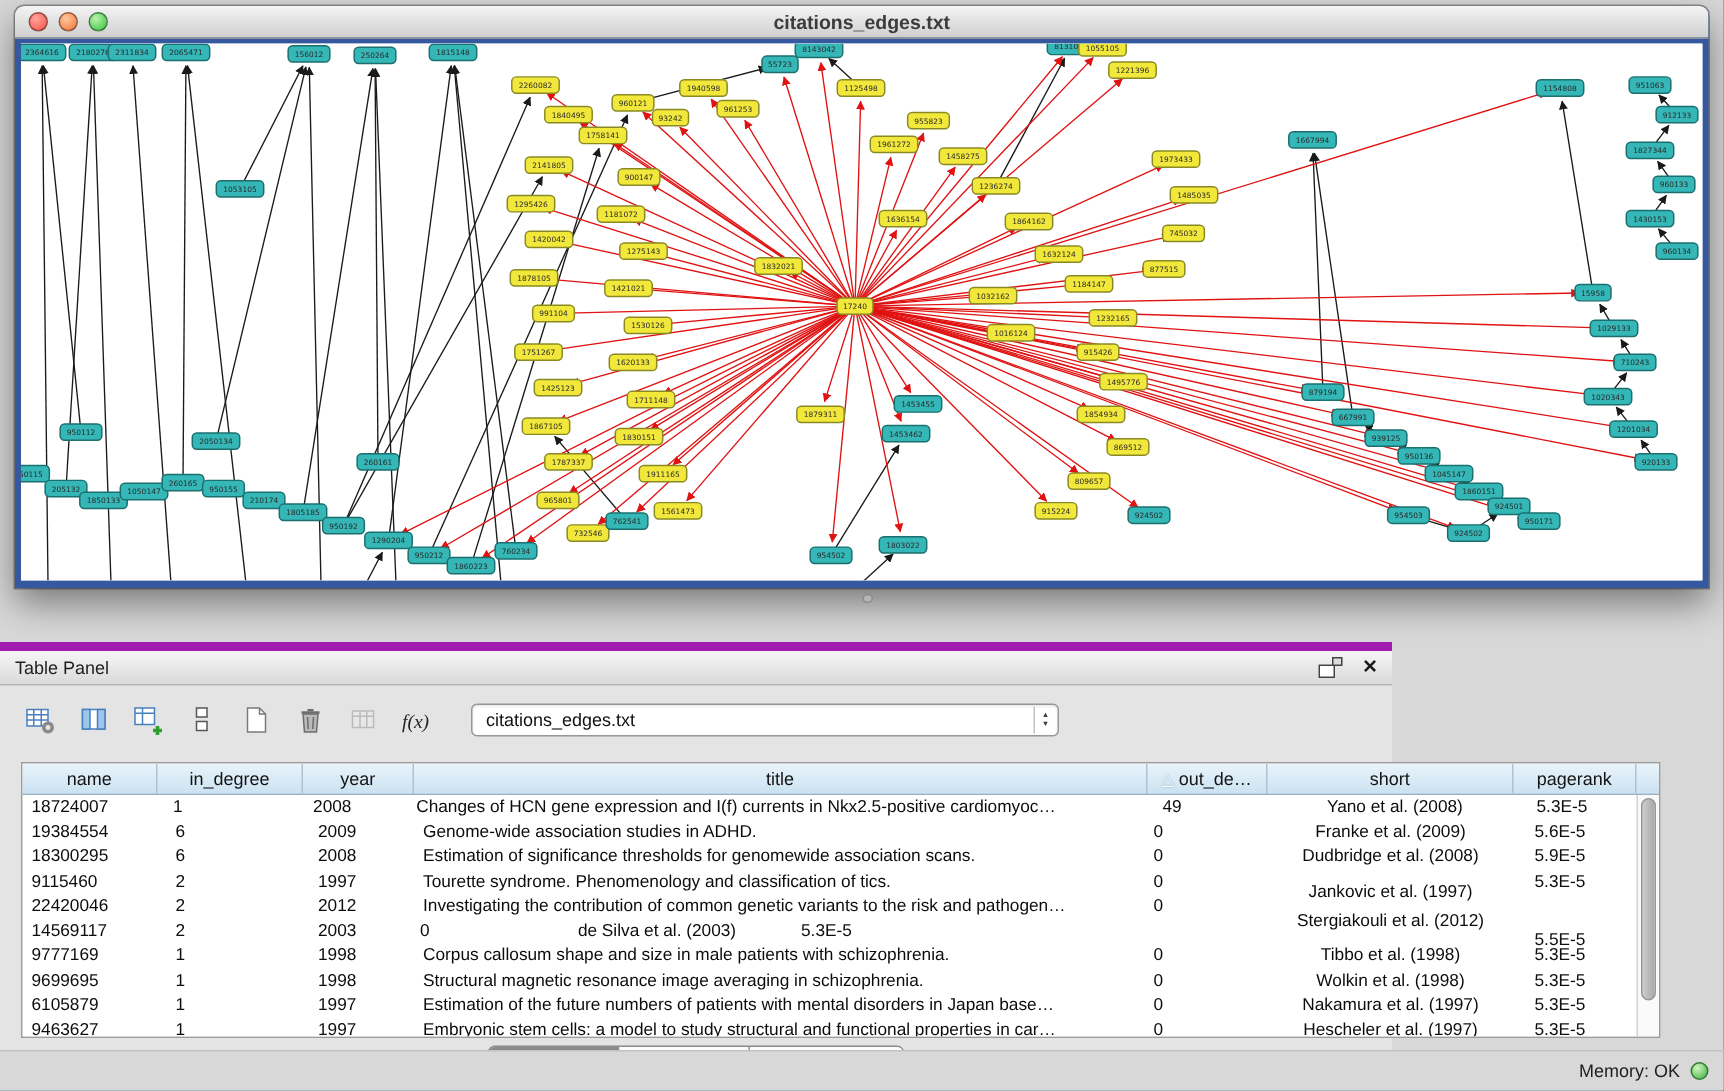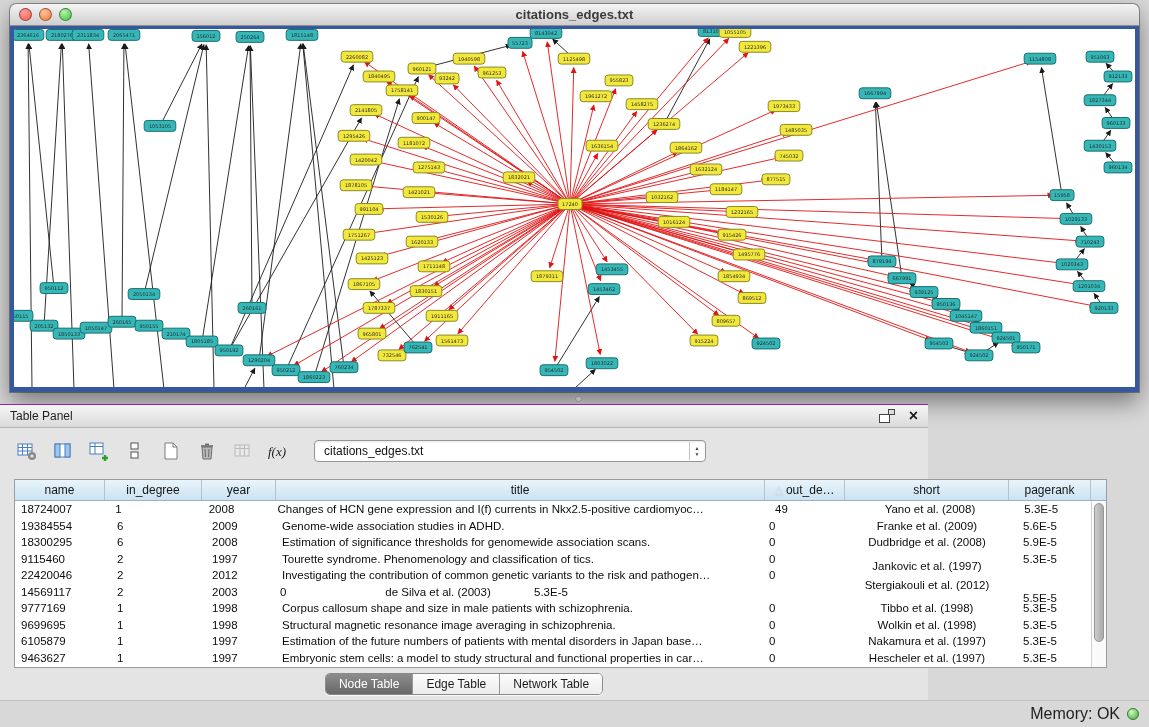--- a/index.html
+++ b/index.html
@@ -22,22 +22,22 @@
   .wtitle { flex:1; text-align:center; font-size:13px; font-weight:700; color:#3b3b3b; }
   .graph-frame { position:absolute; left:4px; right:4px; top:25px; bottom:5px; background:#ffffff; overflow:hidden; }
   .graph-frame svg { width:100%; height:100%; display:block; background:#fff; }
 
   
   .splitter { position:absolute; left:0; top:392px; width:100%; height:12px; }
   .grip { position:absolute; left:50%; top:4px; width:7px; height:6px; border-radius:3px;
           background:#b6b6b6; border:1px solid #8c8c8c; }
 
   
-  .table-panel { position:absolute; left:0; top:404px; width:928px; height:296px;
-                 background:#e4e4e4; border-top:1px solid #a21caf; }
+  .table-panel { position:absolute; left:0; top:428px; width:928px; height:296px;
+                 background:#e4e4e4; border-top:6px solid #a21caf; }
   .panel-header { height:23px; background:linear-gradient(#f6f6f6,#dadada);
                   border-bottom:1px solid #b3b3b3; display:flex; align-items:center; padding:0 10px; }
   .panel-title { font-size:12px; color:#1f1f1f; }
   .ph-spacer { flex:1; }
   .float-ic { width:16px; height:14px; position:relative; margin-right:14px; cursor:default; }
   .float-ic .big { position:absolute; left:0; bottom:0; width:11px; height:9px; border:1.5px solid #444; background:#fff; }
   .float-ic .small { position:absolute; right:0; top:0; width:7px; height:6px; border:1.5px solid #444; background:#ddd; }
   .close-x { font-size:16px; font-weight:700; color:#1b1b1b; line-height:14px; }
 
   .toolbar { height:46px; display:flex; align-items:center; padding-left:14px; gap:10px; }
@@ -68,21 +68,21 @@
              align-items:center; justify-content:center; }
   .segment { display:flex; border:1px solid #8a8a8a; border-radius:5px; overflow:hidden;
              box-shadow:0 1px 1px rgba(255,255,255,.8); }
   .seg-btn { padding:3px 13px; font-size:12px; color:#1c1c1c;
              background:linear-gradient(#fdfdfd,#ececec); border-right:1px solid #979797; cursor:default; }
   .seg-btn:last-child { border-right:none; }
   .seg-btn.selected { background:linear-gradient(#8d8d8d,#686868); color:#fff; }
 
   .statusbar { position:absolute; left:0; bottom:0; width:100%; height:27px; background:#d8d8d8;
                border-top:1px solid #c2c2c2; display:flex; align-items:center;
-               justify-content:flex-end; padding-right:10px; gap:7px; font-size:16px; color:#1e1e1e; }
+               justify-content:flex-end; padding-right:10px; gap:7px; font-size:12px; color:#1e1e1e; }
   .mem-dot { width:12px; height:12px; border-radius:50%;
              background:radial-gradient(circle at 35% 30%, #cdf7bb, #3fae3f); border:1px solid #2d7b2d; }
 </style>
 </head>
 <body>
 
 <div class="desktop">
 
   <div class="window">
     <div class="titlebar">

